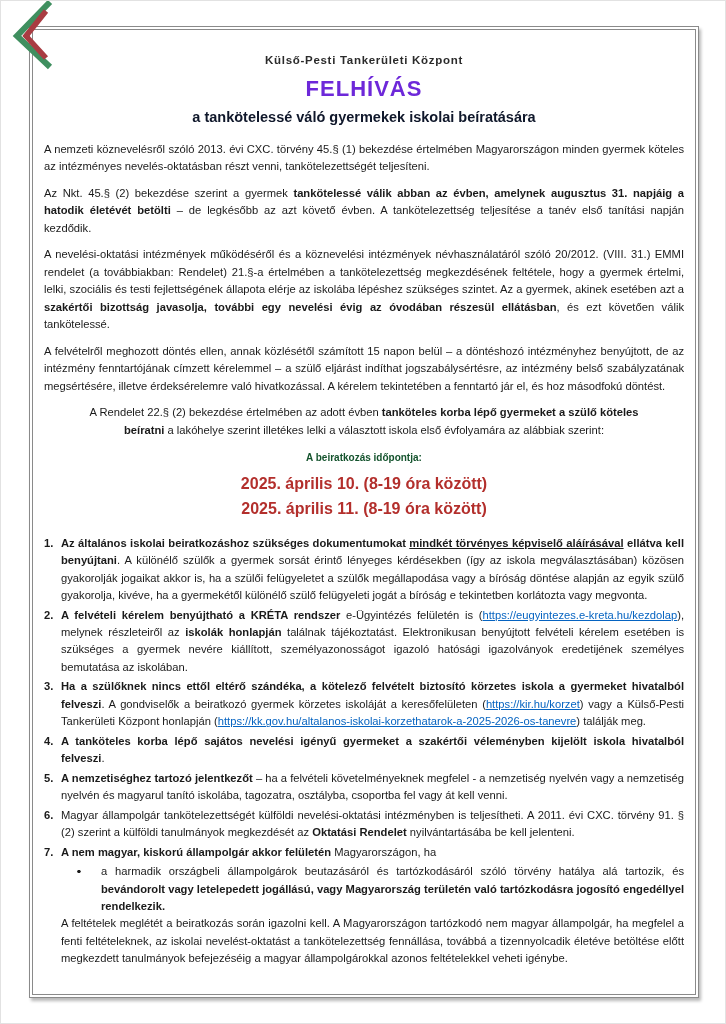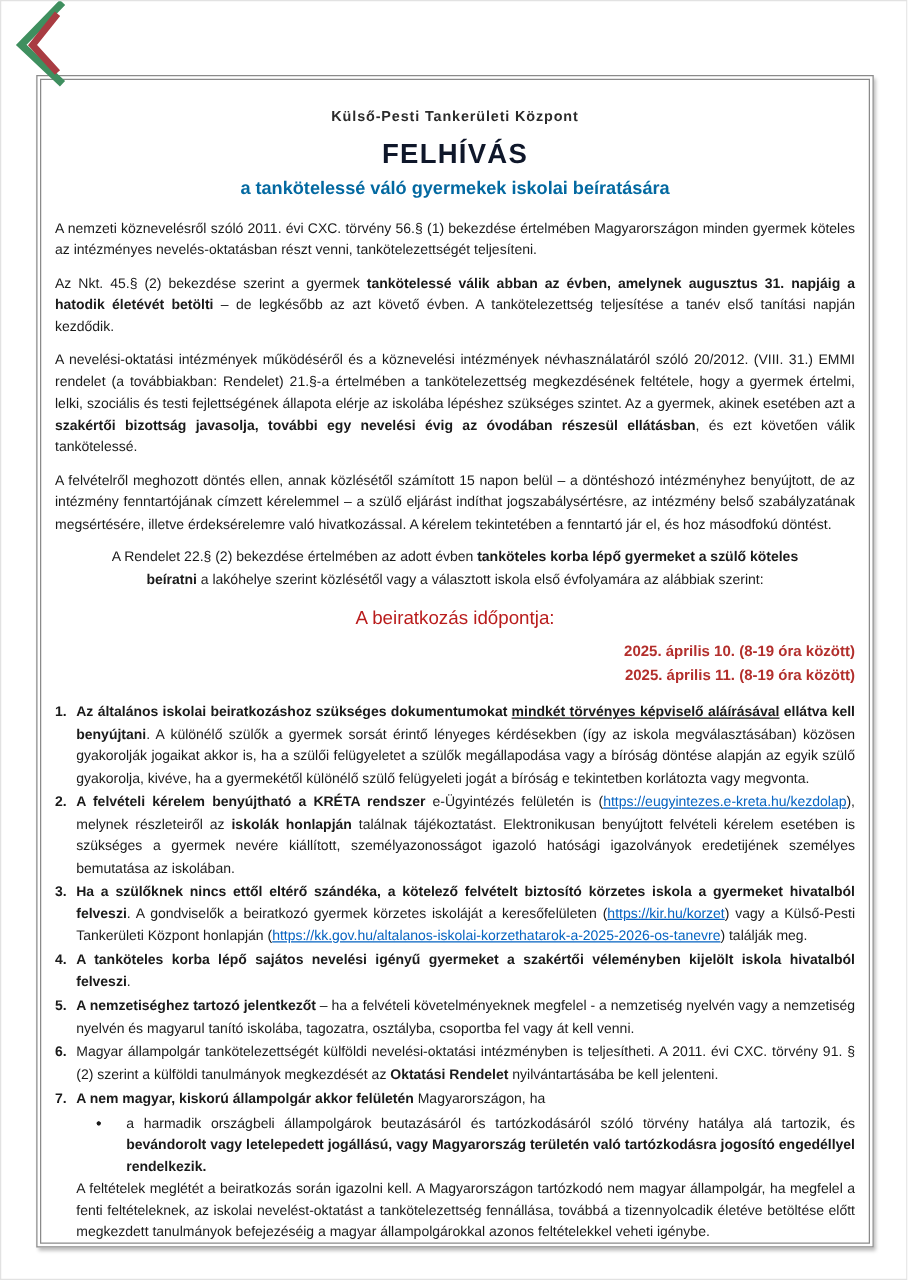--- a/index.html
+++ b/index.html
@@ -6,49 +6,49 @@
   .page{
     width:726px;height:1024px;position:relative;background:#fff;
     box-sizing:border-box;border:1px solid #e2e2e2;
     font-family:"Liberation Sans","DejaVu Sans",sans-serif;
     color:#1a1a1a;overflow:hidden;
   }
   .frame{
     position:absolute;left:28px;top:25px;right:26px;bottom:25px;
     border:1px solid #8a8a8a;padding:2px;
     box-shadow:2px 3px 3px rgba(0,0,0,0.28);
-    box-sizing:border-box;background:#fff;margin-top:34px;
+    box-sizing:border-box;background:#fff;
   }
   .frame-inner{
     border:1px solid #8a8a8a;height:100%;box-sizing:border-box;
     padding:22px 11px 8px 11px;overflow:hidden;
   }
   .logo{position:absolute;left:3px;top:-3px;z-index:3;}
   .org{
     text-align:center;font-weight:bold;font-size:11.5px;letter-spacing:0.7px;
     color:#2b2b2b;margin:2px 0 10px 0;
   }
   .doc-title{
     text-align:center;font-weight:bold;font-size:22px;letter-spacing:1px;
-    color:#0f172a;margin:10px 0 7px 0;
+    color:#6d28d9;margin:10px 0 7px 0;
   }
   .doc-subtitle{
-    text-align:center;font-weight:bold;font-size:14.5px;color:#0369a1;
+    text-align:center;font-weight:bold;font-size:14.5px;color:#0f172a;
     margin:0 0 16px 0;
   }
   .para{
     font-size:11.2px;line-height:1.56;text-align:justify;margin:0 0 9px 0;
   }
   .para.center{text-align:center;padding:0 40px;}
   .enroll-heading{
-    text-align:center;font-weight:normal;font-size:15px;color:#b91c1c;
+    text-align:center;font-weight:bold;font-size:10px;color:#14532d;
     margin:13px 0 9px 0;
   }
   .enroll-date{
-    text-align:right;font-weight:bold;font-size:12px;color:#b32f2c;
+    text-align:center;font-weight:bold;font-size:16px;color:#b32f2c;
     line-height:1.55;
   }
   .list{margin:13px 0 10px 0;}
   .li{
     position:relative;padding-left:17px;font-size:11.2px;line-height:1.56;
     text-align:justify;margin:0 0 2px 0;
   }
   .li .num{position:absolute;left:0;top:0;font-weight:bold;}
   .bullet{
     position:relative;padding-left:57px;font-size:11.2px;line-height:1.56;
@@ -74,25 +74,25 @@
     </svg>
   </div>
 
   <div class="frame">
     <div class="frame-inner">
 
       <div class="org">Külső-Pesti Tankerületi Központ</div>
       <div class="doc-title">FELHÍVÁS</div>
       <div class="doc-subtitle">a tankötelessé váló gyermekek iskolai beíratására</div>
 
-      <div class="para"><span>A nemzeti köznevelésről szóló 2011. évi CXC. törvény 56.§ (1) bekezdése értelmében Magyarországon minden gyermek köteles az intézményes nevelés-oktatásban részt venni, tankötelezettségét teljesíteni.</span></div>
+      <div class="para"><span>A nemzeti köznevelésről szóló 2013. évi CXC. törvény 45.§ (1) bekezdése értelmében Magyarországon minden gyermek köteles az intézményes nevelés-oktatásban részt venni, tankötelezettségét teljesíteni.</span></div>
       <div class="para"><span>Az Nkt. 45.§ (2) bekezdése szerint a gyermek </span><span class="b">tankötelessé válik abban az évben, amelynek augusztus 31. napjáig a hatodik életévét betölti</span><span> – de legkésőbb az azt követő évben. A tankötelezettség teljesítése a tanév első tanítási napján kezdődik.</span></div>
       <div class="para"><span>A nevelési-oktatási intézmények működéséről és a köznevelési intézmények névhasználatáról szóló 20/2012. (VIII. 31.) EMMI rendelet (a továbbiakban: Rendelet) 21.§-a értelmében a tankötelezettség megkezdésének feltétele, hogy a gyermek értelmi, lelki, szociális és testi fejlettségének állapota elérje az iskolába lépéshez szükséges szintet. Az a gyermek, akinek esetében azt a </span><span class="b">szakértői bizottság javasolja, további egy nevelési évig az óvodában részesül ellátásban</span><span>, és ezt követően válik tankötelessé.</span></div>
       <div class="para"><span>A felvételről meghozott döntés ellen, annak közlésétől számított 15 napon belül – a döntéshozó intézményhez benyújtott, de az intézmény fenntartójának címzett kérelemmel – a szülő eljárást indíthat jogszabálysértésre, az intézmény belső szabályzatának megsértésére, illetve érdeksérelemre való hivatkozással. A kérelem tekintetében a fenntartó jár el, és hoz másodfokú döntést.</span></div>
-      <div class="para center"><span>A Rendelet 22.§ (2) bekezdése értelmében az adott évben </span><span class="b">tanköteles korba lépő gyermeket a szülő köteles beíratni</span><span> a lakóhelye szerint közlésétől vagy a választott iskola első évfolyamára az alábbiak szerint:</span></div>
+      <div class="para center"><span>A Rendelet 22.§ (2) bekezdése értelmében az adott évben </span><span class="b">tanköteles korba lépő gyermeket a szülő köteles beíratni</span><span> a lakóhelye szerint illetékes lelki a választott iskola első évfolyamára az alábbiak szerint:</span></div>
 
       <div class="enroll-heading">A beiratkozás időpontja:</div>
       <div class="enroll-date">2025. április 10. (8-19 óra között)</div>
       <div class="enroll-date">2025. április 11. (8-19 óra között)</div>
 
       <div class="list">
         <div class="li">
           <span class="num">1.</span>
           <span><span class="b">Az általános iskolai beiratkozáshoz szükséges dokumentumokat </span><span class="b u">mindkét törvényes képviselő aláírásával</span><span class="b"> ellátva kell benyújtani</span><span>. A különélő szülők a gyermek sorsát érintő lényeges kérdésekben (így az iskola megválasztásában) közösen gyakorolják jogaikat akkor is, ha a szülői felügyeletet a szülők megállapodása vagy a bíróság döntése alapján az egyik szülő gyakorolja, kivéve, ha a gyermekétől különélő szülő felügyeleti jogát a bíróság e tekintetben korlátozta vagy megvonta.</span></span>
         </div>

